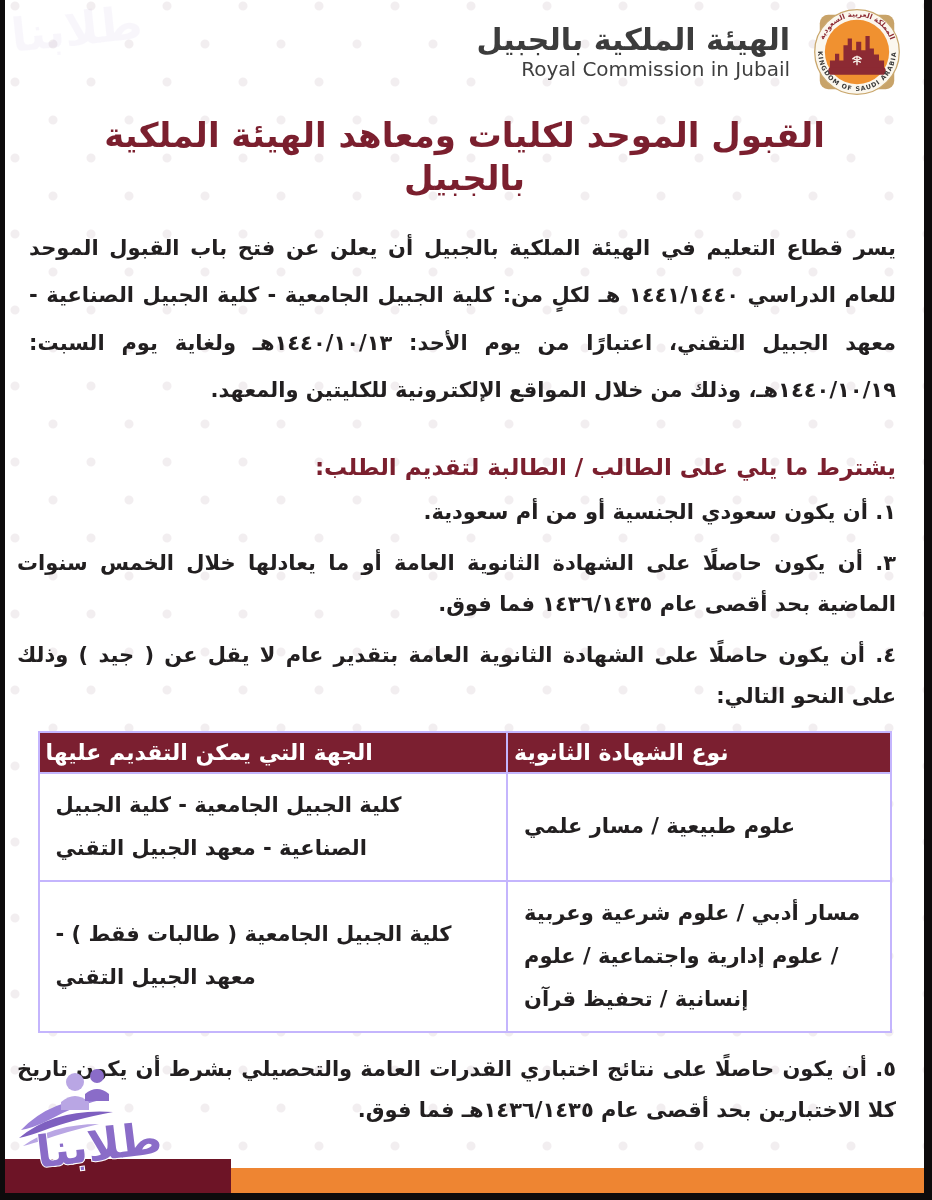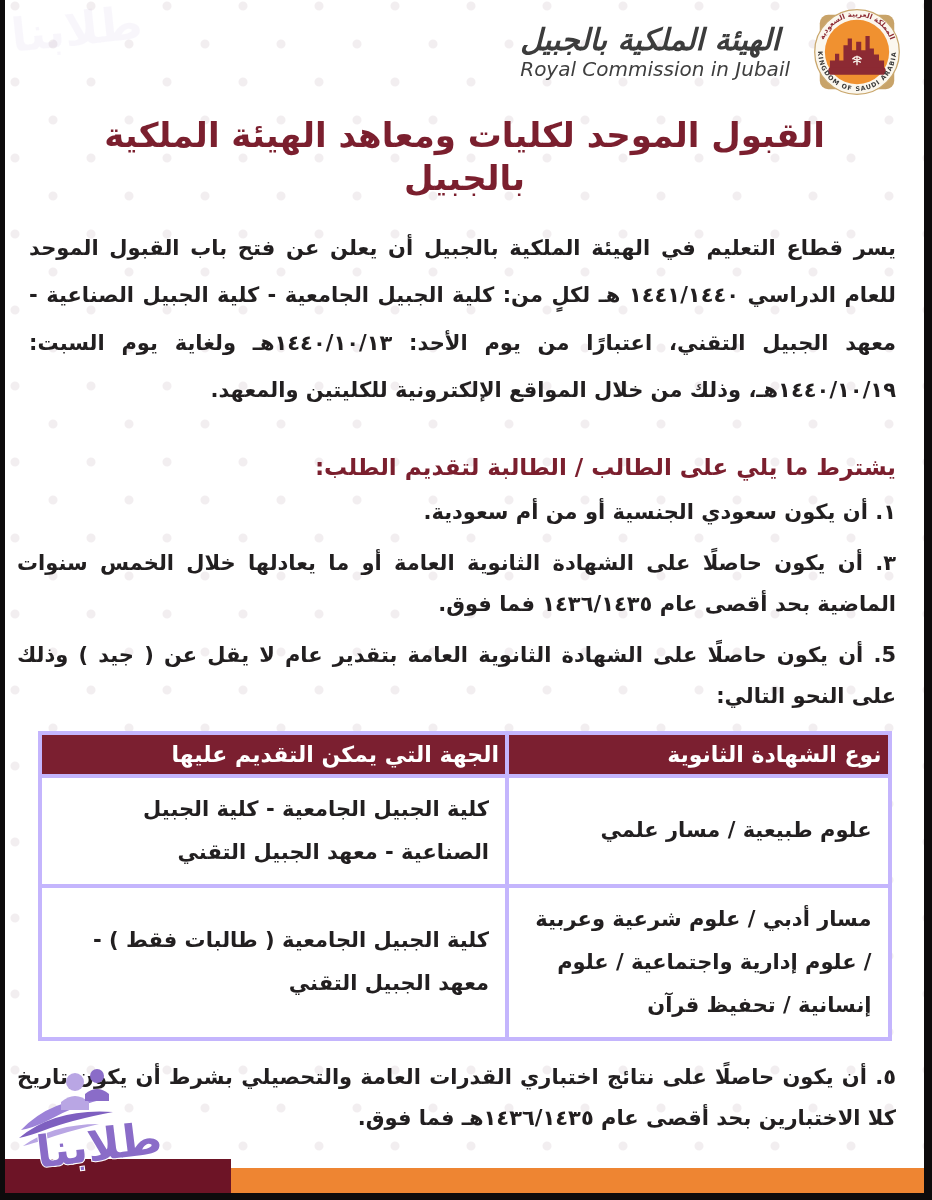--- a/index.html
+++ b/index.html
@@ -23,21 +23,21 @@
   }
   
   .header {
     display:flex; flex-direction:row; align-items:center;
     justify-content:flex-start;
     padding:8px 14px 0 0;
     gap:14px;
     height:96px;
   }
   .emblem { width:106px; height:88px; flex:0 0 auto; }
-  .org-text { text-align:left; direction:rtl;font-style:italic; }
+  .org-text { text-align:left; direction:rtl; }
   .org-ar { font-size:30px; font-weight:700; color:#3c3c3c; letter-spacing:0; line-height:1.15; }
   .org-en { font-size:20px; font-weight:400; color:#3f3f3f; direction:ltr; text-align:right; line-height:1.2; }
   
   .title {
     text-align:center;
     color:#7b1f2e;
     font-size:34px;
     font-weight:700;
     margin-top:18px;
     padding:0 40px;
@@ -67,22 +67,22 @@
     line-height:1.95;
   }
   
   .cert-table {
     width:854px;
     margin:14px auto 0 auto;
     border-collapse:collapse;
     background:#fff;
   }
   .cert-table th, .cert-table td {
-    border:4px solid #c4b5fd;
-    text-align:right;
+    border:2px solid #c4b5fd;
+    text-align:left;
     vertical-align:middle;
   }
   .cert-table th {
     background:#7b1f30;
     color:#ffffff;
     font-size:22px;
     font-weight:700;
     padding:7px 6px;
   }
   .cert-table td {
@@ -147,21 +147,21 @@
   </div>
 
   <h1 class="title">القبول الموحد لكليات ومعاهد الهيئة الملكية بالجبيل</h1>
 
   <p class="intro">يسر قطاع التعليم في الهيئة الملكية بالجبيل أن يعلن عن فتح باب القبول الموحد للعام الدراسي ١٤٤١/١٤٤٠ هـ لكلٍ من: كلية الجبيل الجامعية - كلية الجبيل الصناعية - معهد الجبيل التقني، اعتبارًا من يوم الأحد: ١٤٤٠/١٠/١٣هـ ولغاية يوم السبت: ١٤٤٠/١٠/١٩هـ، وذلك من خلال المواقع الإلكترونية للكليتين والمعهد.</p>
 
   <h2 class="conditions-heading">يشترط ما يلي على الطالب / الطالبة لتقديم الطلب:</h2>
 
   <p class="item">١. أن يكون سعودي الجنسية أو من أم سعودية.</p>
   <p class="item">٣. أن يكون حاصلًا على الشهادة الثانوية العامة أو ما يعادلها خلال الخمس سنوات الماضية بحد أقصى عام ١٤٣٦/١٤٣٥ فما فوق.</p>
-  <p class="item">5. أن يكون حاصلًا على الشهادة الثانوية العامة بتقدير عام لا يقل عن ( جيد ) وذلك على النحو التالي:</p>
+  <p class="item">٤. أن يكون حاصلًا على الشهادة الثانوية العامة بتقدير عام لا يقل عن ( جيد ) وذلك على النحو التالي:</p>
 
   <table class="cert-table">
     <thead>
       <tr>
         <th class="col-type">نوع الشهادة الثانوية</th>
         <th class="col-place">الجهة التي يمكن التقديم عليها</th>
       </tr>
     </thead>
     <tbody>
       <tr>

